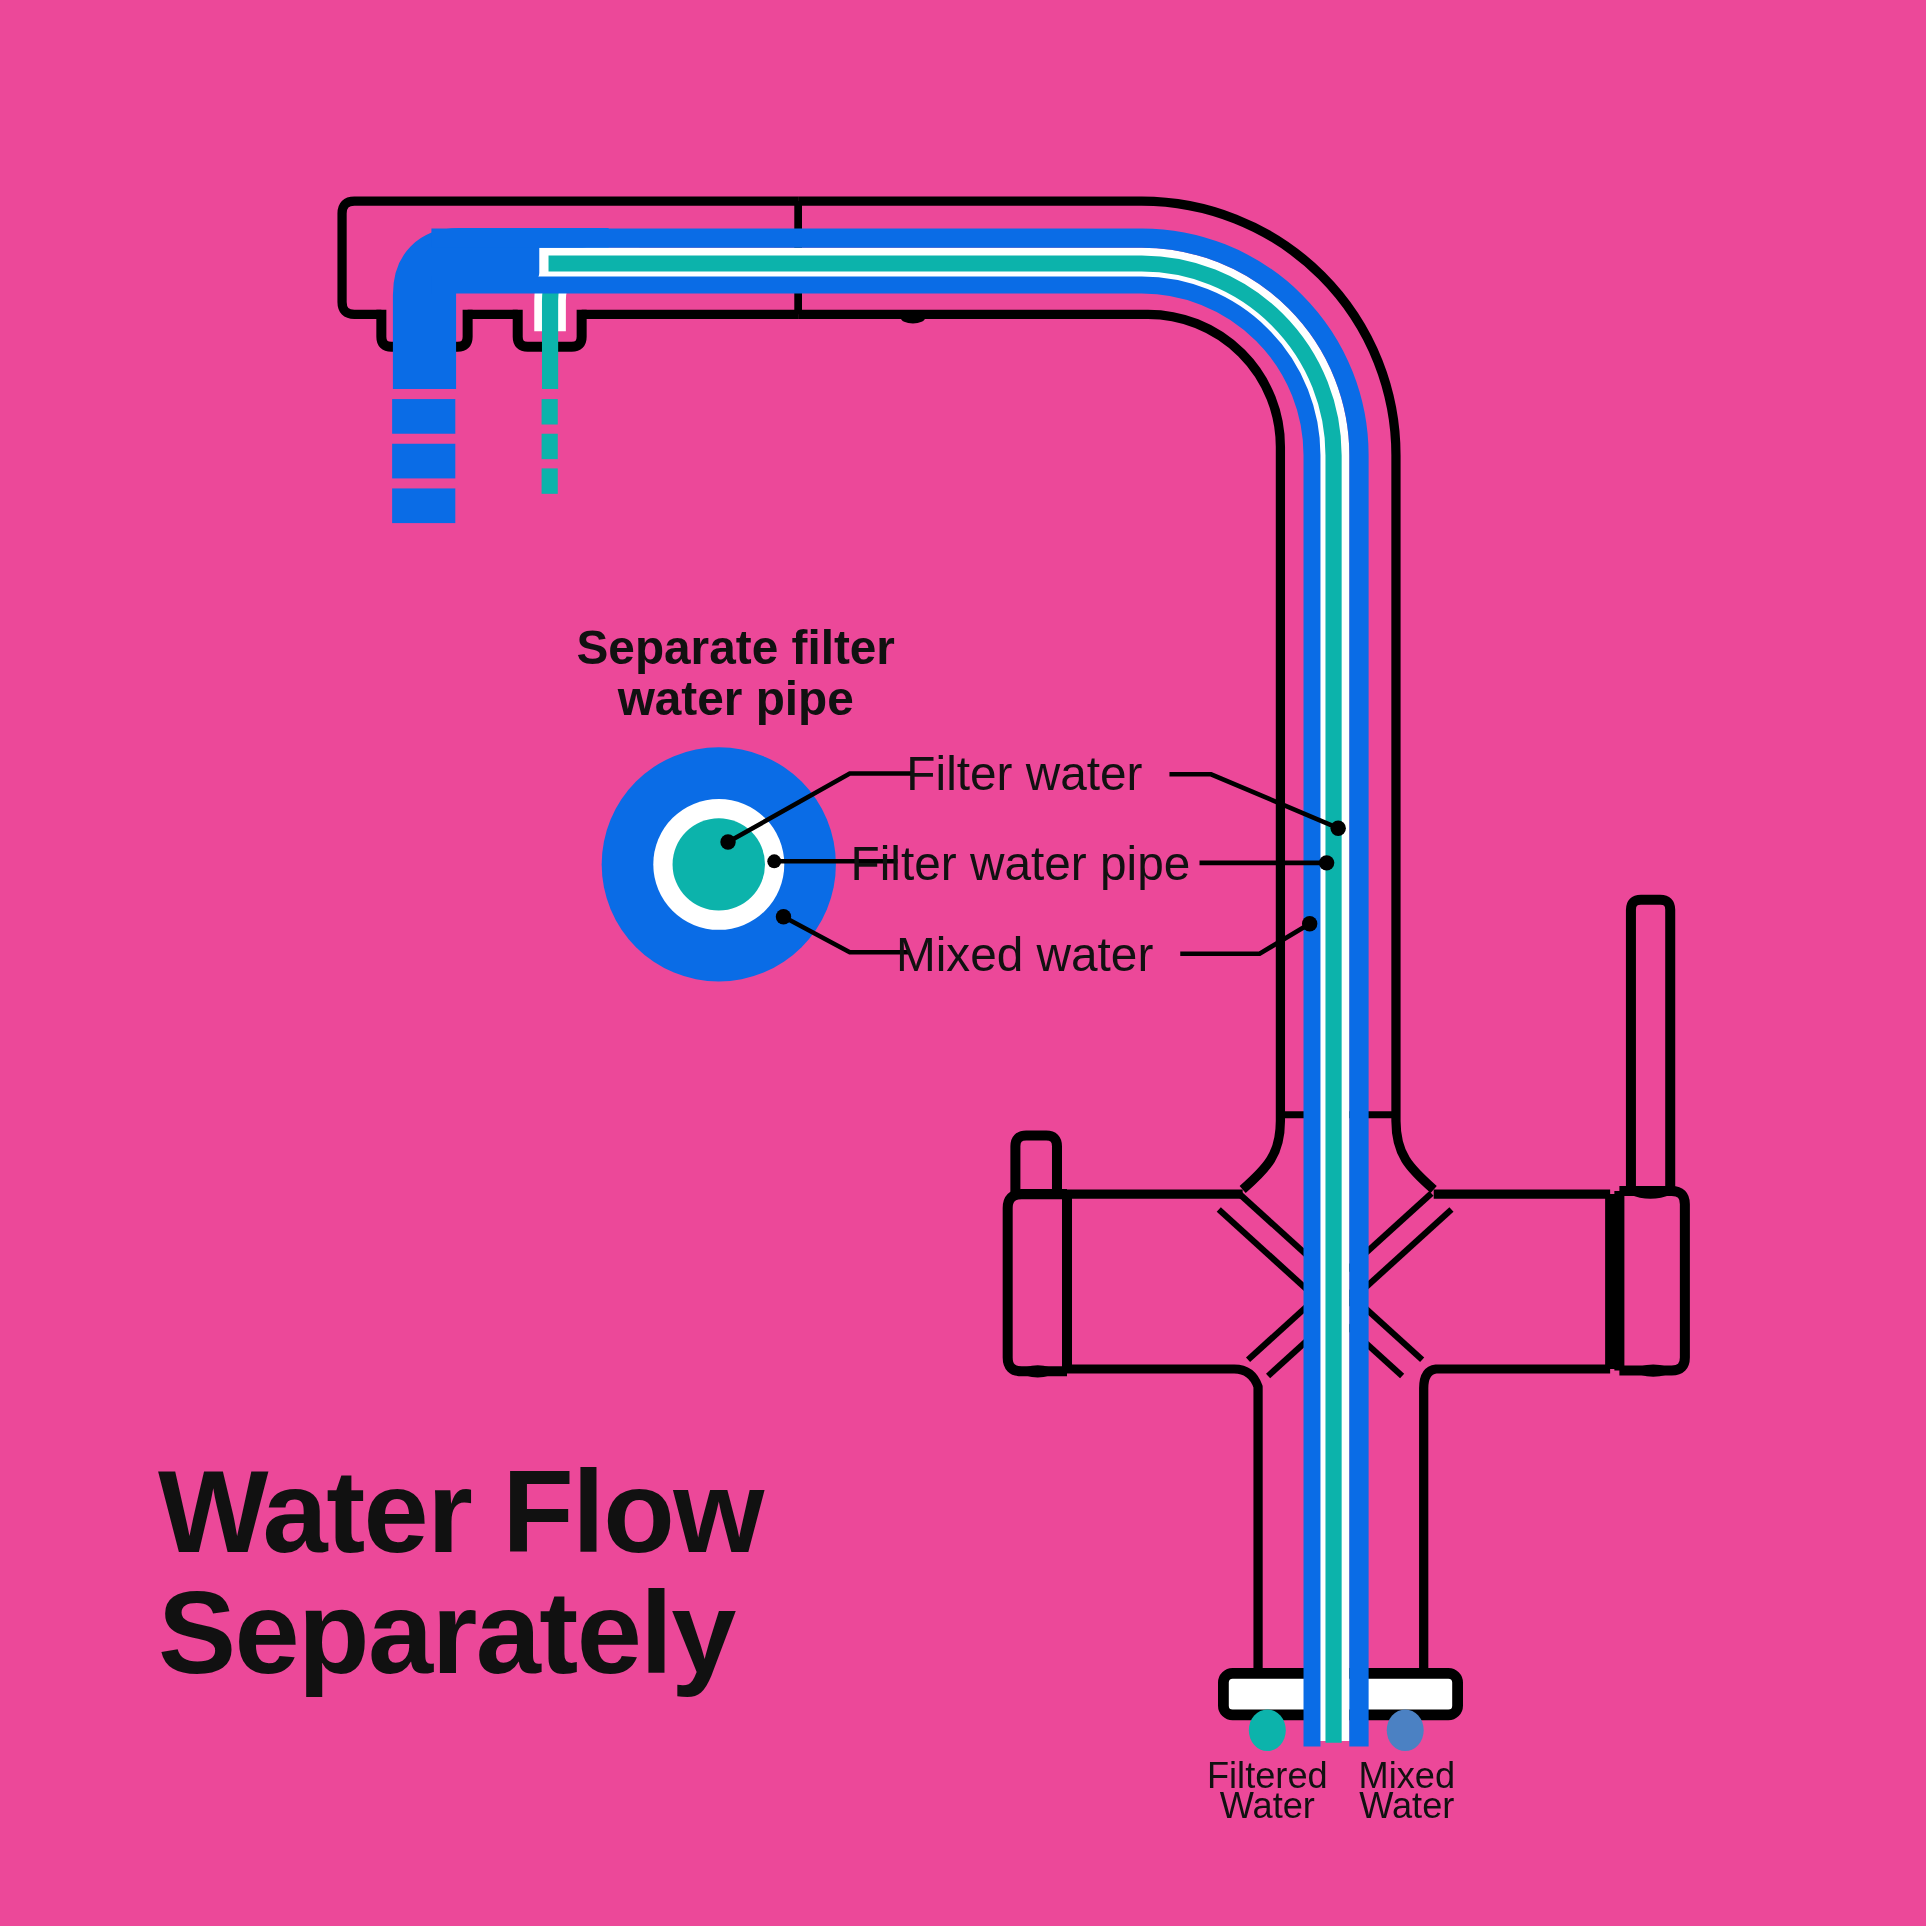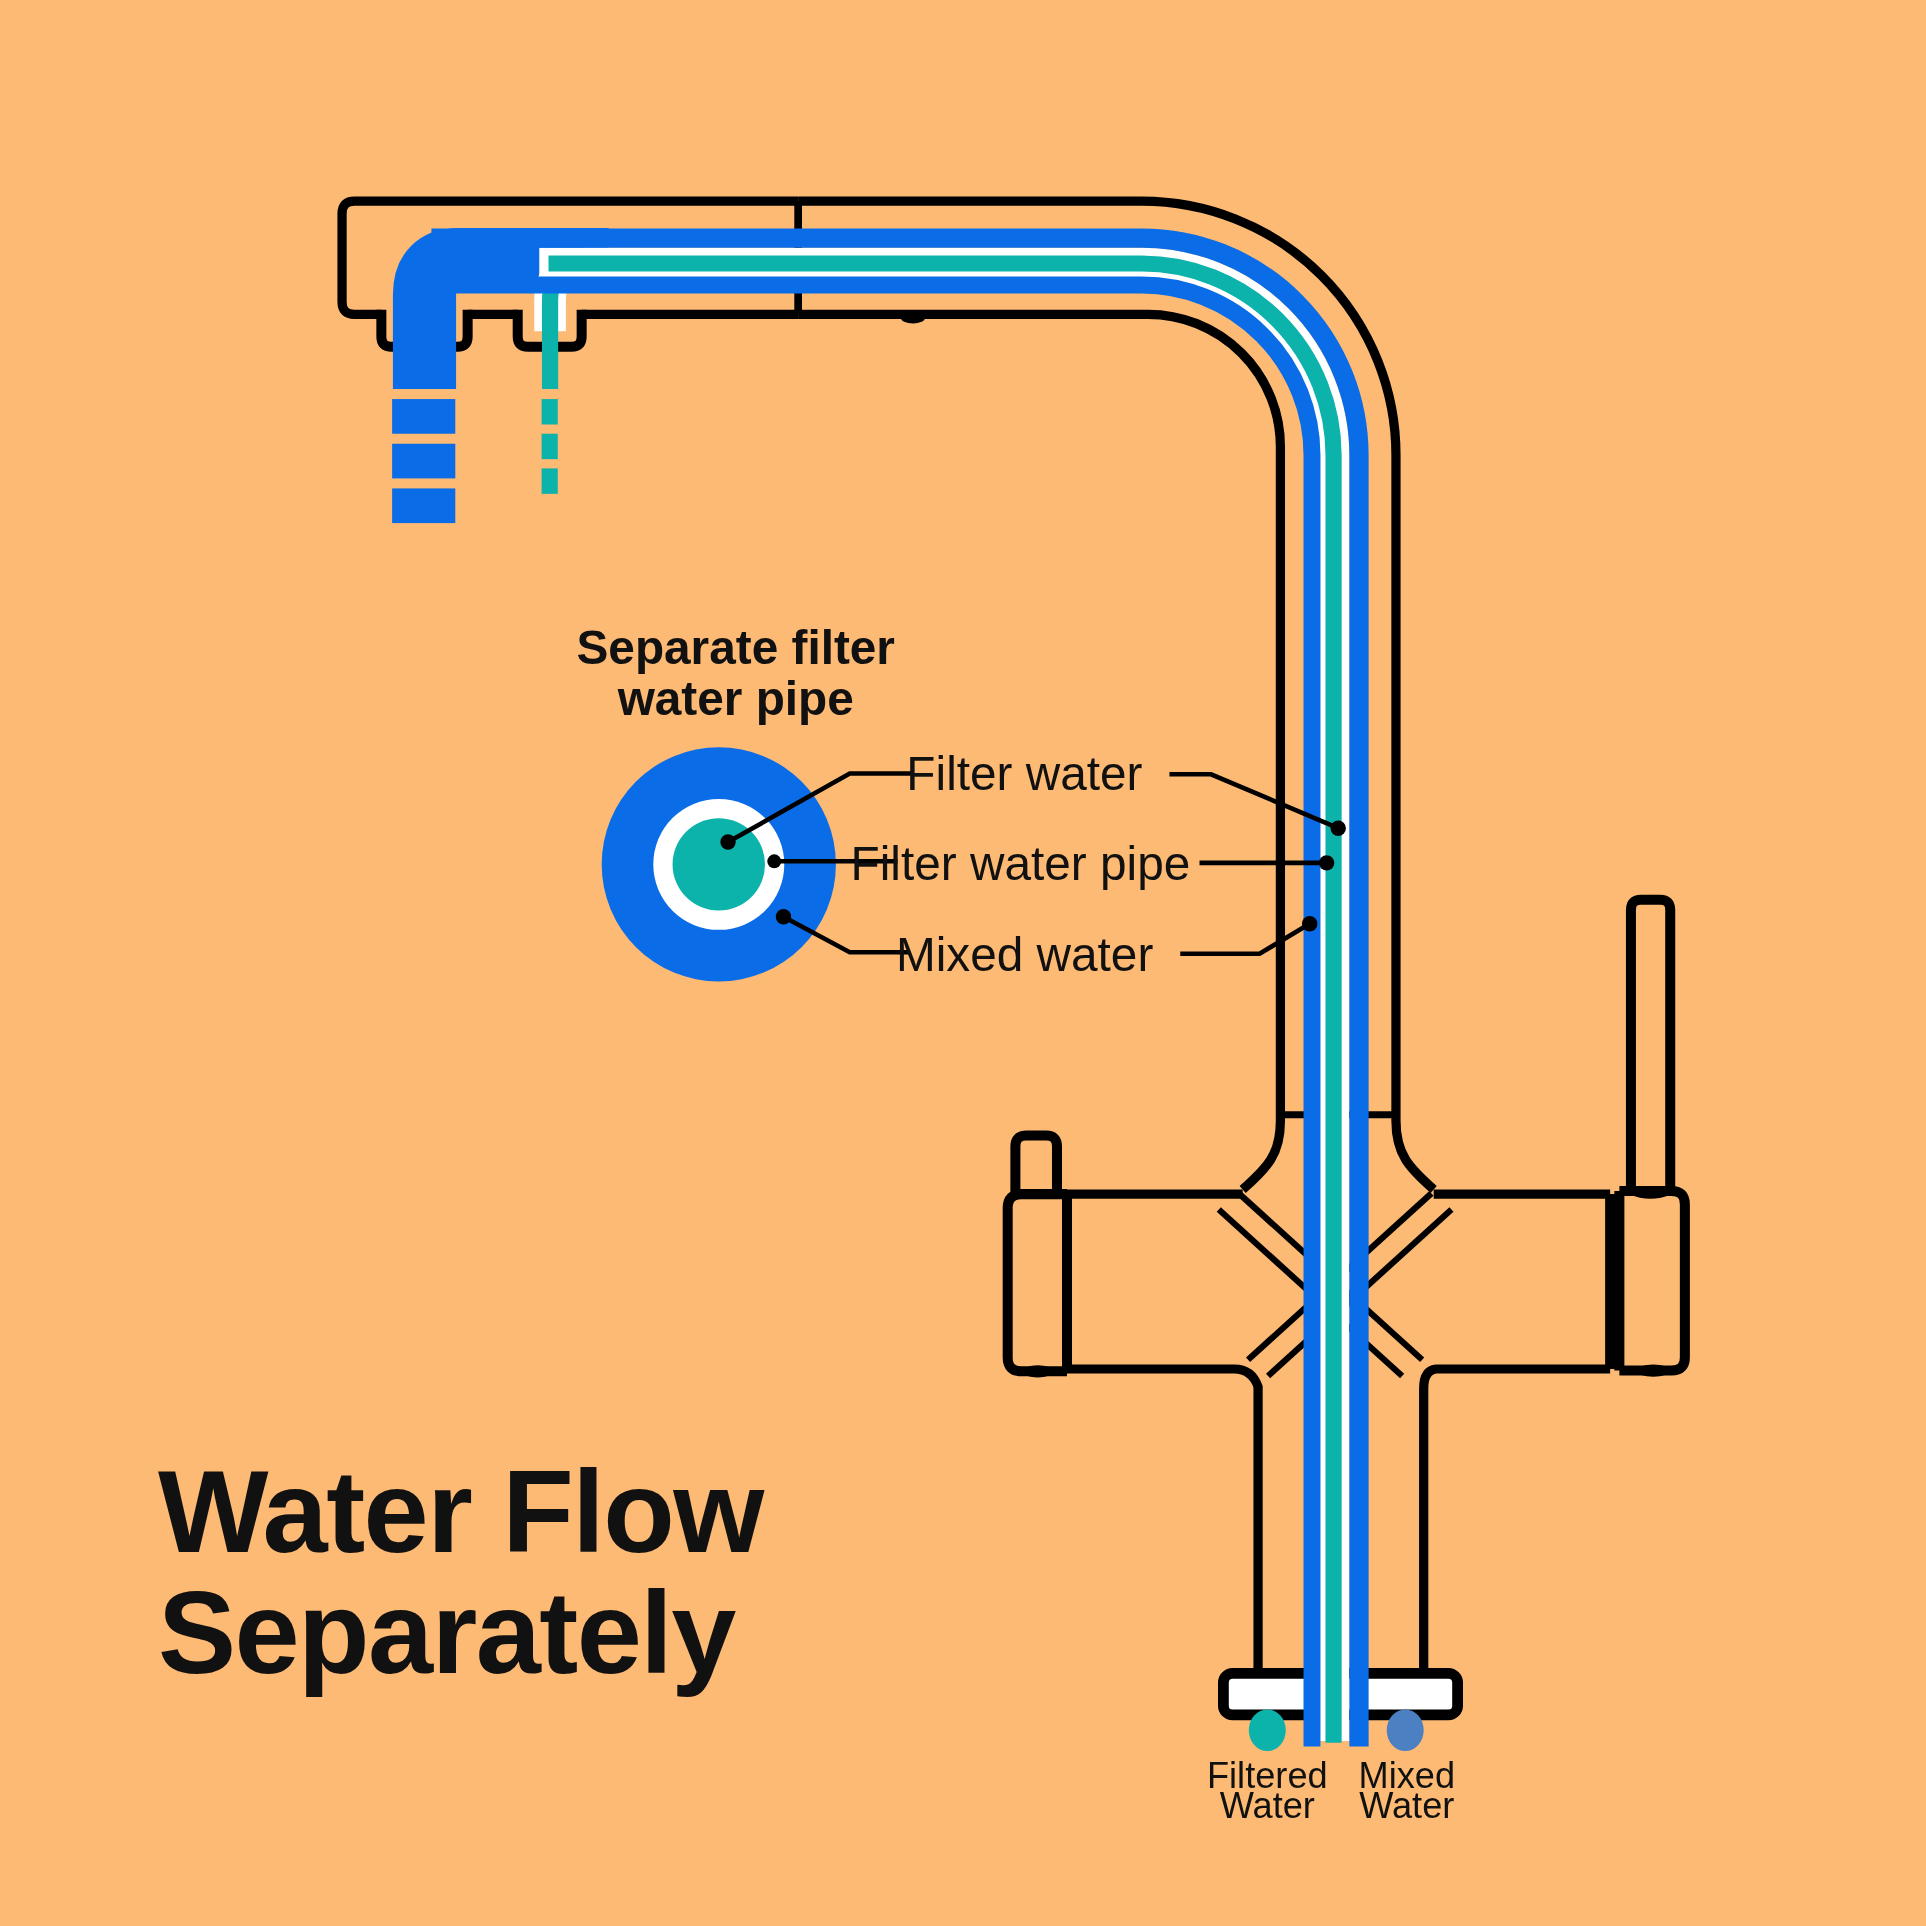--- a/index.html
+++ b/index.html
@@ -1,19 +1,19 @@
 <!DOCTYPE html>
 <html style="font-size:12.3px"><head>
 <meta charset="utf-8">
 <style>
   html,body{margin:0;padding:0;background:#ffffff;}
   .stage{
     position:relative;
     width:1926px;height:1926px;
-    background:#fdba74;
+    background:#ec4899;
     font-family:"Liberation Sans", sans-serif;
     overflow:hidden;
   }
   svg{display:block;}
   text{fill:#111111;}
   .t-callout{font-size:62px;font-weight:500;letter-spacing:0px;}
   .t-diagram{font-size:62px;font-weight:600;}
   .t-main{font-size:152px;font-weight:700;letter-spacing:-2px;}
   .t-legend{font-size:47px;font-weight:500;}
 </style>

